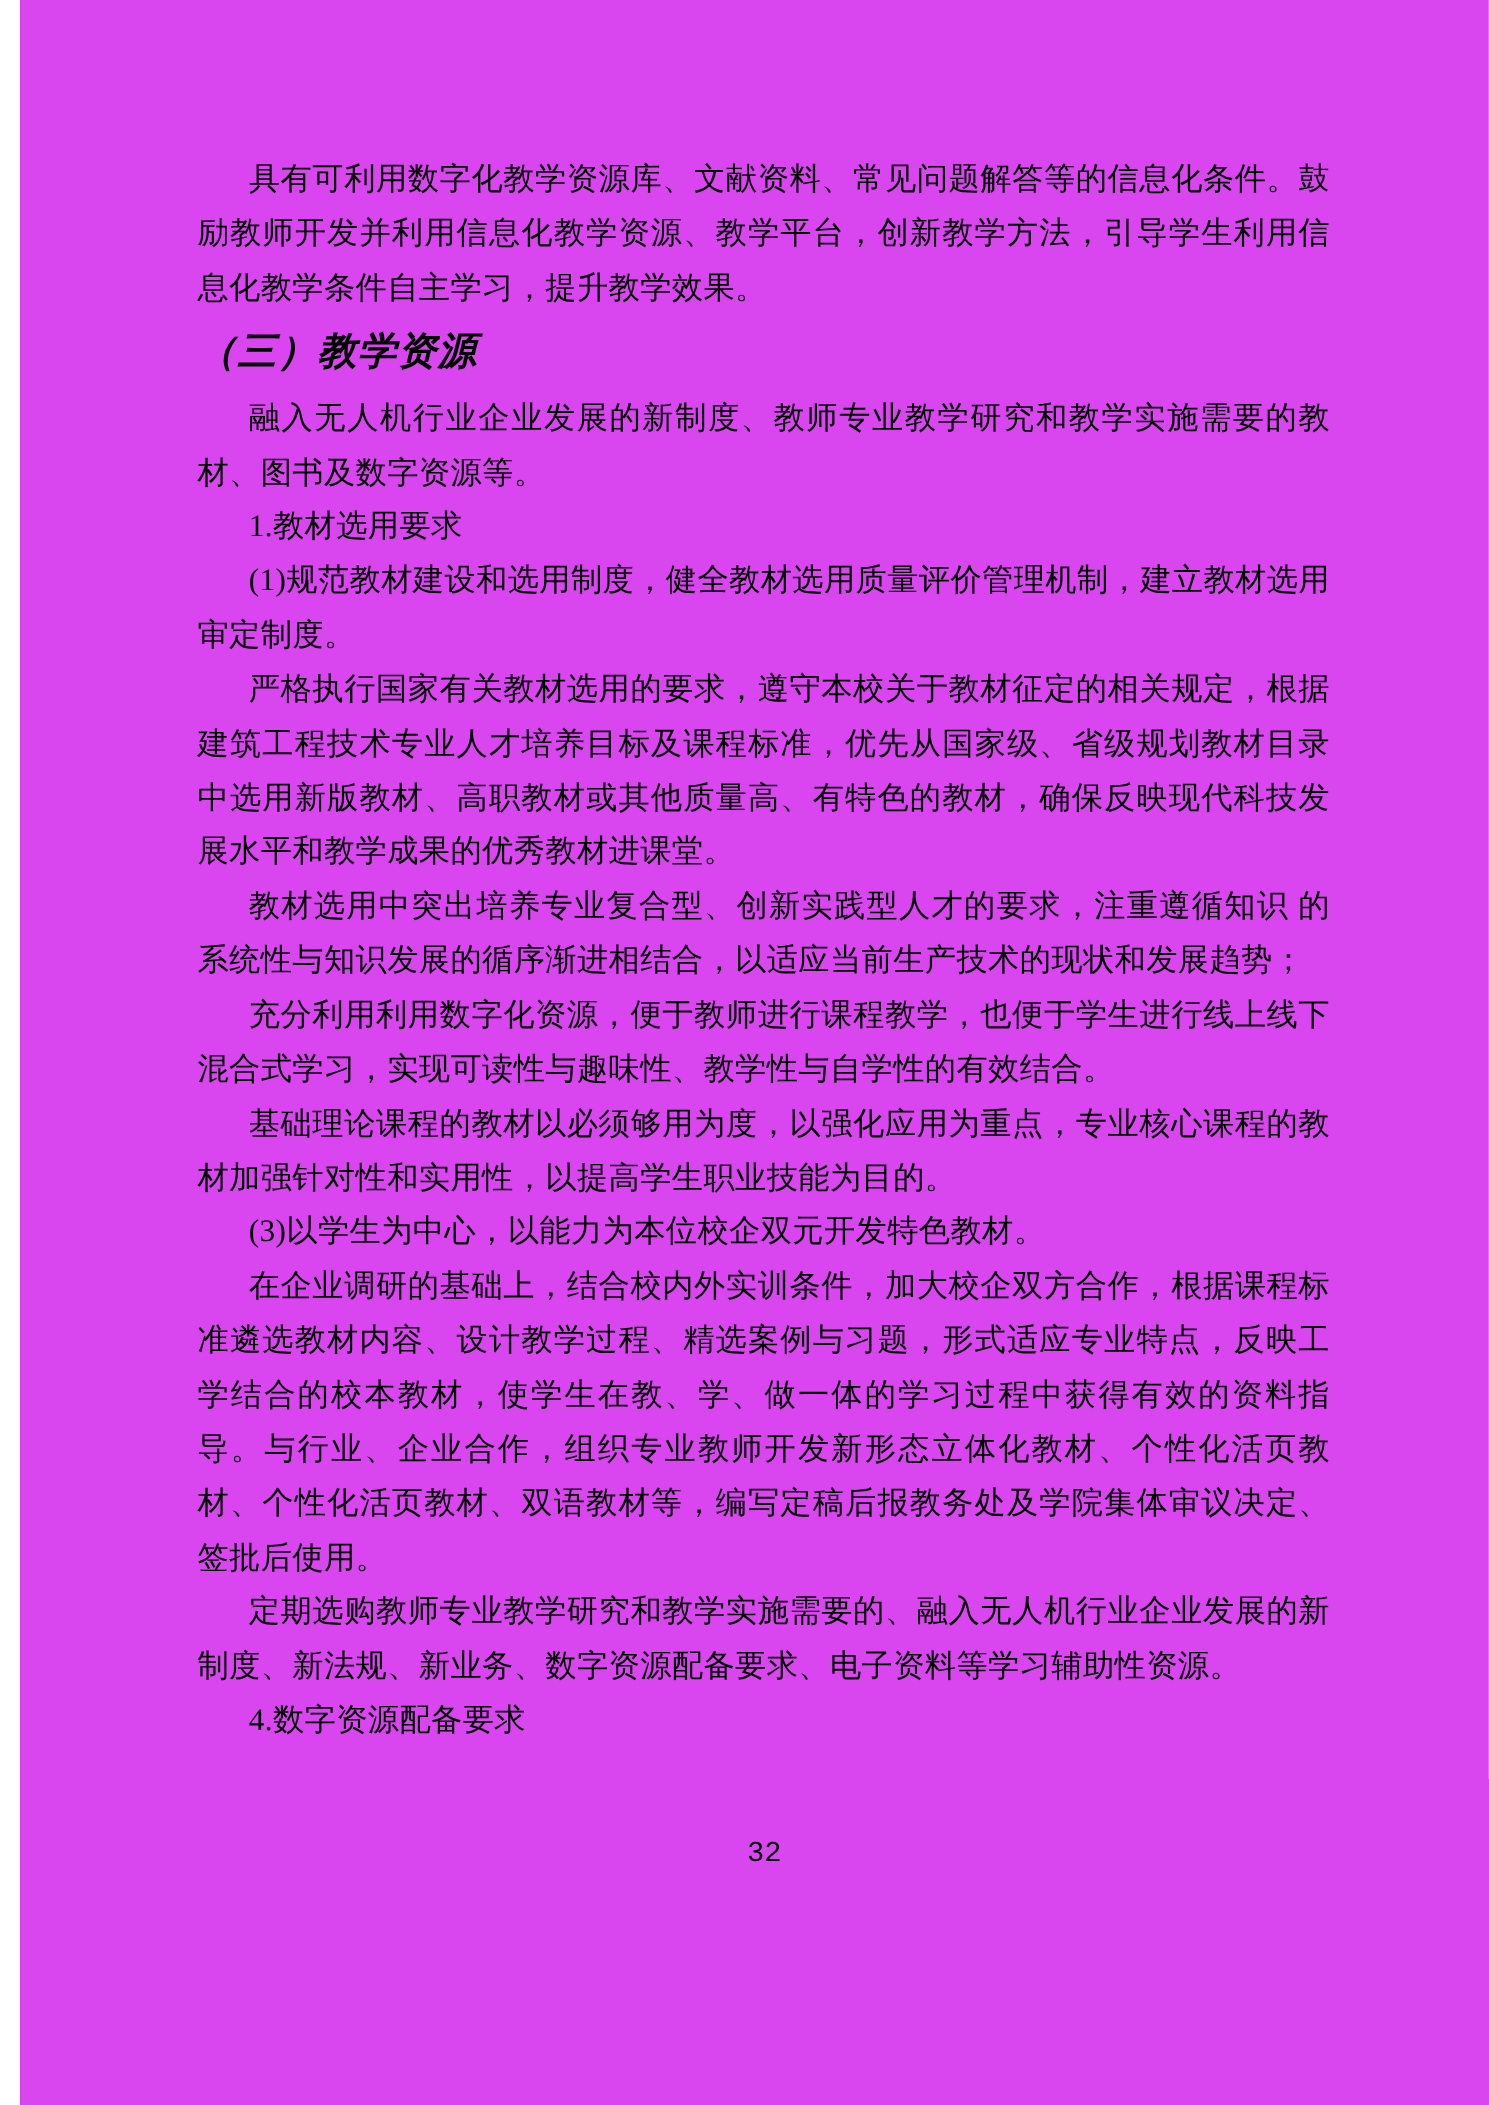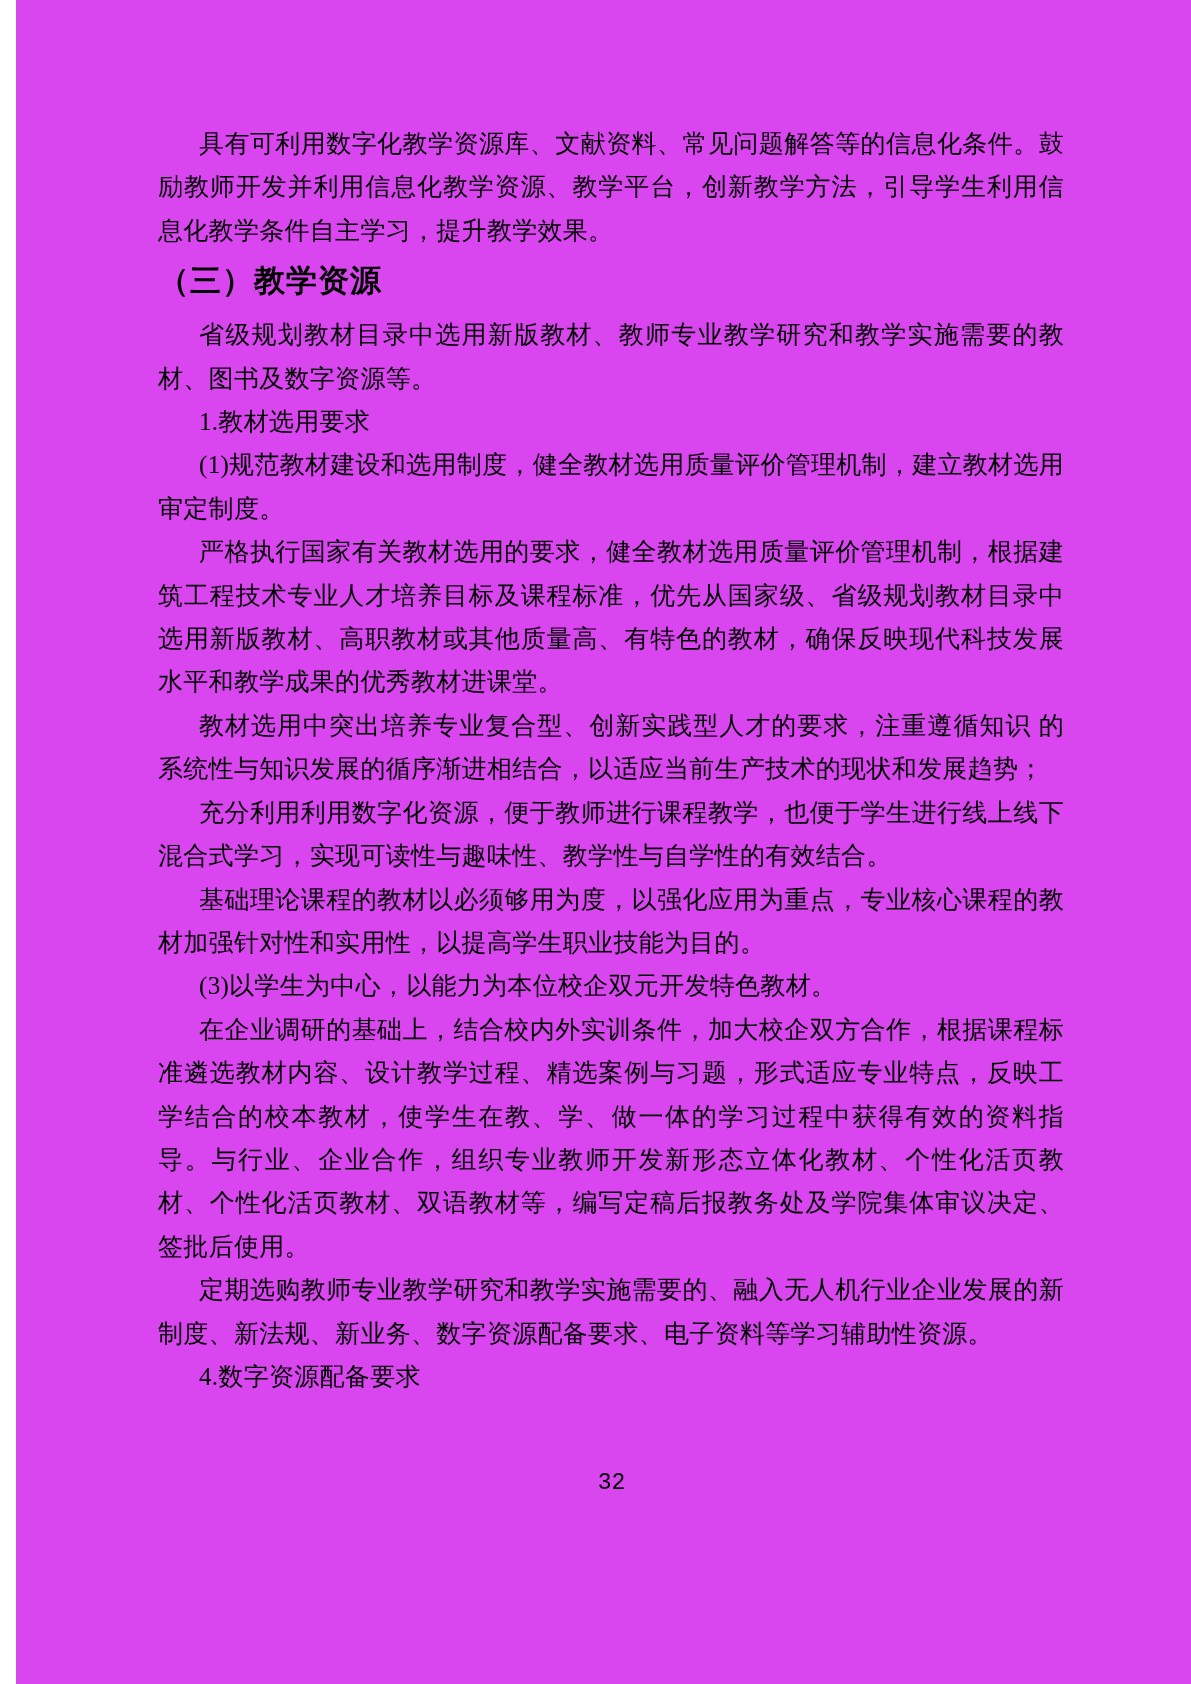--- a/index.html
+++ b/index.html
@@ -35,44 +35,45 @@
   }
   .heading {
     margin: 5px 0 9px 0;
     font-size: 31px;
     line-height: 47px;
     font-weight: bold;
     font-family: "Liberation Sans", "DejaVu Sans", sans-serif;
     text-indent: 0;
     letter-spacing: 1px;
     color: #000000;
+    font-style: italic;
   }
   .page-number {
     position: absolute;
     top: 1469px;
     left: 0;
     width: 100%;
     text-align: center;
     font-size: 23px;
     line-height: 28px;
     font-family: Liberation Mono, monospace;
     color: #000000;
   }
 </style>
 </head>
 <body>
 
 <div class="page">
   <div class="text-block">
     <p class="para">具有可利用数字化教学资源库、文献资料、常见问题解答等的信息化条件。鼓励教师开发并利用信息化教学资源、教学平台，创新教学方法，引导学生利用信息化教学条件自主学习，提升教学效果。</p>
     <h2 class="heading">（三）教学资源</h2>
-    <p class="para">省级规划教材目录中选用新版教材、教师专业教学研究和教学实施需要的教材、图书及数字资源等。</p>
+    <p class="para">融入无人机行业企业发展的新制度、教师专业教学研究和教学实施需要的教材、图书及数字资源等。</p>
     <p class="para">1.教材选用要求</p>
     <p class="para">(1)规范教材建设和选用制度，健全教材选用质量评价管理机制，建立教材选用审定制度。</p>
-    <p class="para">严格执行国家有关教材选用的要求，健全教材选用质量评价管理机制，根据建筑工程技术专业人才培养目标及课程标准，优先从国家级、省级规划教材目录中选用新版教材、高职教材或其他质量高、有特色的教材，确保反映现代科技发展水平和教学成果的优秀教材进课堂。</p>
+    <p class="para">严格执行国家有关教材选用的要求，遵守本校关于教材征定的相关规定，根据建筑工程技术专业人才培养目标及课程标准，优先从国家级、省级规划教材目录中选用新版教材、高职教材或其他质量高、有特色的教材，确保反映现代科技发展水平和教学成果的优秀教材进课堂。</p>
     <p class="para">教材选用中突出培养专业复合型、创新实践型人才的要求，注重遵循知识 的系统性与知识发展的循序渐进相结合，以适应当前生产技术的现状和发展趋势；</p>
     <p class="para">充分利用利用数字化资源，便于教师进行课程教学，也便于学生进行线上线下混合式学习，实现可读性与趣味性、教学性与自学性的有效结合。</p>
     <p class="para">基础理论课程的教材以必须够用为度，以强化应用为重点，专业核心课程的教材加强针对性和实用性，以提高学生职业技能为目的。</p>
     <p class="para">(3)以学生为中心，以能力为本位校企双元开发特色教材。</p>
     <p class="para">在企业调研的基础上，结合校内外实训条件，加大校企双方合作，根据课程标准遴选教材内容、设计教学过程、精选案例与习题，形式适应专业特点，反映工学结合的校本教材，使学生在教、学、做一体的学习过程中获得有效的资料指导。与行业、企业合作，组织专业教师开发新形态立体化教材、个性化活页教材、个性化活页教材、双语教材等，编写定稿后报教务处及学院集体审议决定、签批后使用。</p>
     <p class="para">定期选购教师专业教学研究和教学实施需要的、融入无人机行业企业发展的新制度、新法规、新业务、数字资源配备要求、电子资料等学习辅助性资源。</p>
     <p class="para">4.数字资源配备要求</p>
   </div>
   <div class="page-number">32</div>
 </div>

